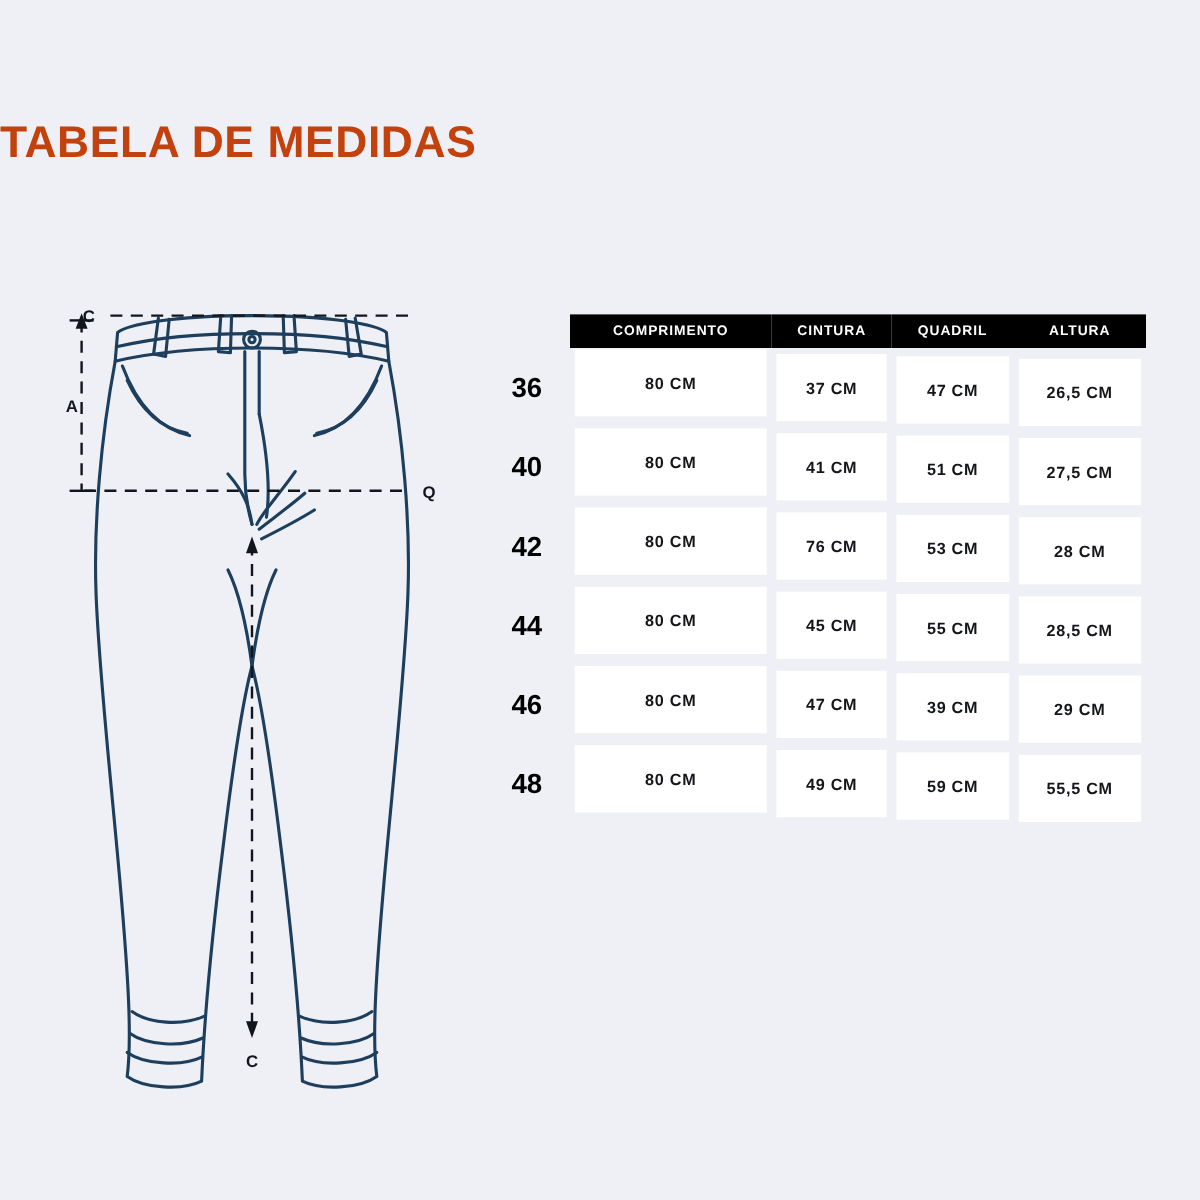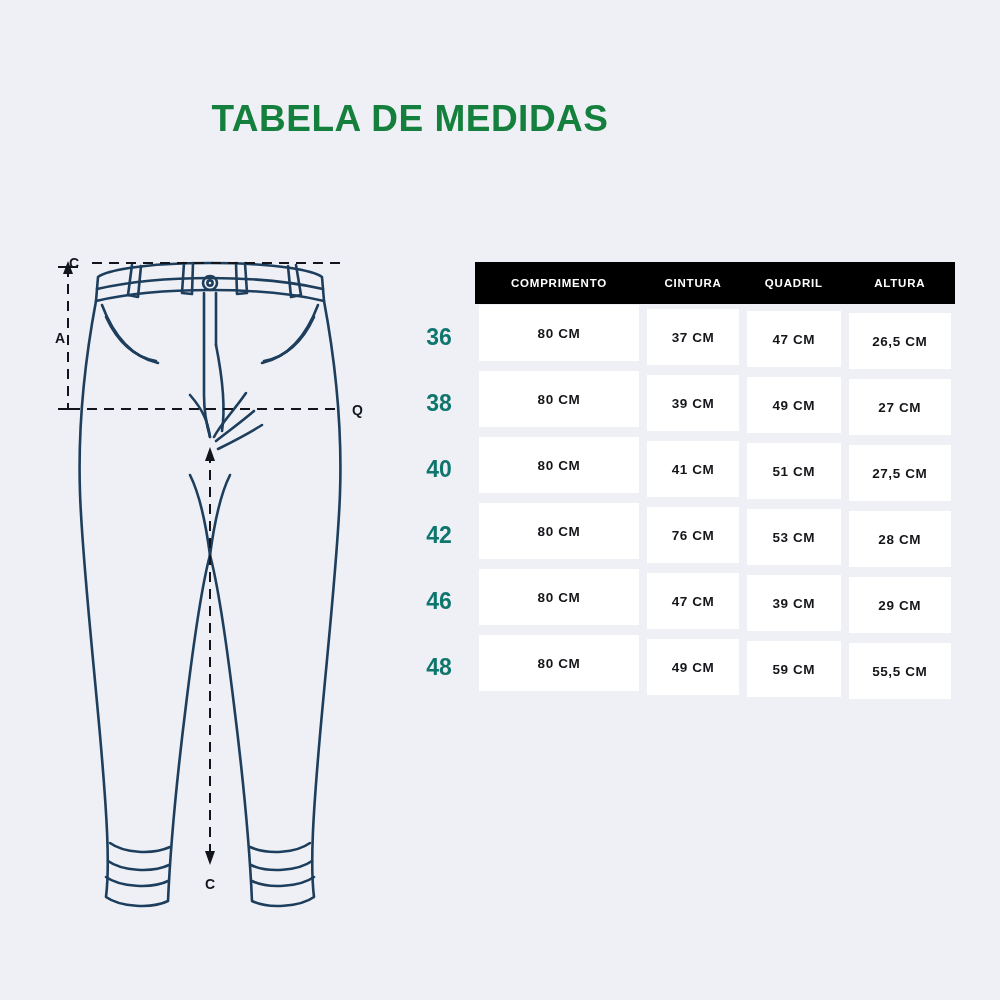--- a/index.html
+++ b/index.html
@@ -19,25 +19,25 @@
     position: absolute;
     inset: 0;
     background: #eef0f5;
   }
 
   .title {
     position: absolute;
     top: 98px;
     left: 0;
     width: 820px;
-    text-align: center;
+    text-align: left;
     font-size: 37px;
     font-weight: bold;
     letter-spacing: 0.5px;
-    color: #15803d;
+    color: #c2410c;
     font-family: "Liberation Sans", sans-serif;
   }
 
   
   .illustration {
     position: absolute;
     left: 40px;
     top: 225px;
     width: 400px;
     height: 690px;
@@ -63,27 +63,27 @@
   .table td, .table th {
     padding: 0;
     margin: 0;
   }
 
   .size-cell {
     width: 72px;
     text-align: center;
     font-size: 23px;
     font-weight: bold;
-    color: #0f766e;
+    color: #000000;
     background: transparent;
     vertical-align: middle;
   }
 
   .head-row th {
-    height: 42px;
+    height: 28px;
   }
 
   .head-blank {
     width: 72px;
     background: transparent;
   }
 
   .head-cell {
     background: #000000;
     color: #ffffff;
@@ -235,35 +235,20 @@
               <div class="chip chip-shift-2">37 CM</div>
             </td>
           <td class="data-cell">
               <div class="chip chip-shift-3">47 CM</div>
             </td>
           <td class="data-cell">
               <div class="chip chip-shift-4">26,5 CM</div>
             </td>
         </tr>
         <tr>
-          <td class="size-cell">38</td>
-          <td class="data-cell">
-              <div class="chip chip-shift-1">80 CM</div>
-            </td>
-          <td class="data-cell">
-              <div class="chip chip-shift-2">39 CM</div>
-            </td>
-          <td class="data-cell">
-              <div class="chip chip-shift-3">49 CM</div>
-            </td>
-          <td class="data-cell">
-              <div class="chip chip-shift-4">27 CM</div>
-            </td>
-        </tr>
-        <tr>
           <td class="size-cell">40</td>
           <td class="data-cell">
               <div class="chip chip-shift-1">80 CM</div>
             </td>
           <td class="data-cell">
               <div class="chip chip-shift-2">41 CM</div>
             </td>
           <td class="data-cell">
               <div class="chip chip-shift-3">51 CM</div>
             </td>
@@ -277,20 +262,35 @@
               <div class="chip chip-shift-1">80 CM</div>
             </td>
           <td class="data-cell">
               <div class="chip chip-shift-2">76 CM</div>
             </td>
           <td class="data-cell">
               <div class="chip chip-shift-3">53 CM</div>
             </td>
           <td class="data-cell">
               <div class="chip chip-shift-4">28 CM</div>
+            </td>
+        </tr>
+        <tr>
+          <td class="size-cell">44</td>
+          <td class="data-cell">
+              <div class="chip chip-shift-1">80 CM</div>
+            </td>
+          <td class="data-cell">
+              <div class="chip chip-shift-2">45 CM</div>
+            </td>
+          <td class="data-cell">
+              <div class="chip chip-shift-3">55 CM</div>
+            </td>
+          <td class="data-cell">
+              <div class="chip chip-shift-4">28,5 CM</div>
             </td>
         </tr>
         <tr>
           <td class="size-cell">46</td>
           <td class="data-cell">
               <div class="chip chip-shift-1">80 CM</div>
             </td>
           <td class="data-cell">
               <div class="chip chip-shift-2">47 CM</div>
             </td>

